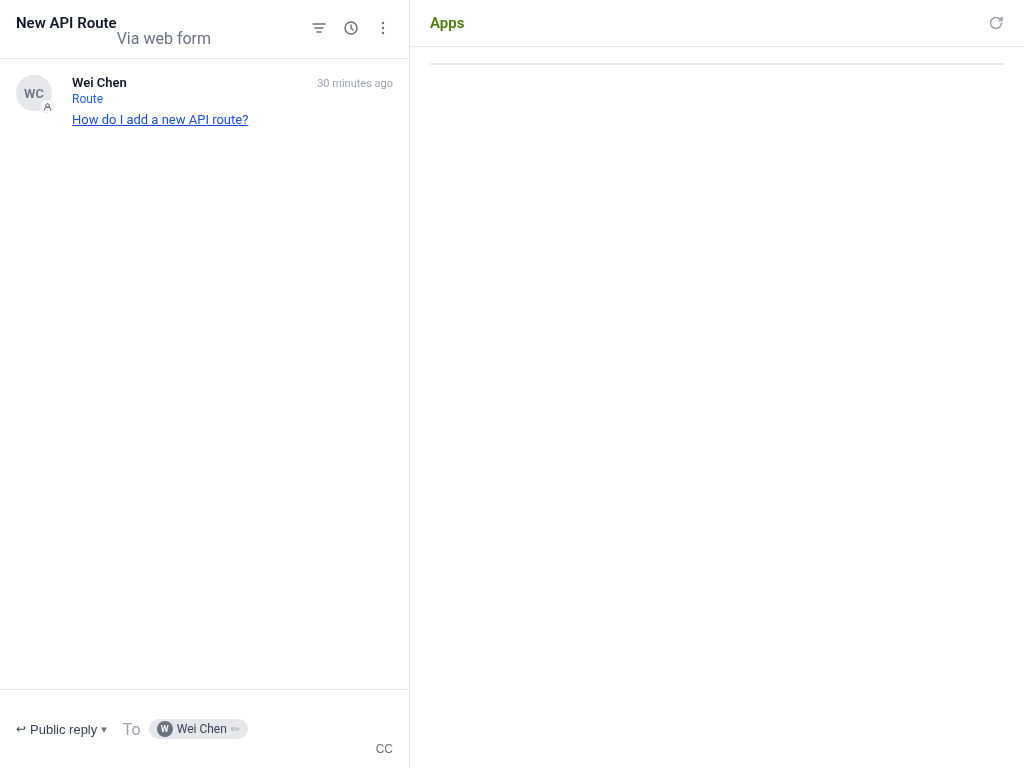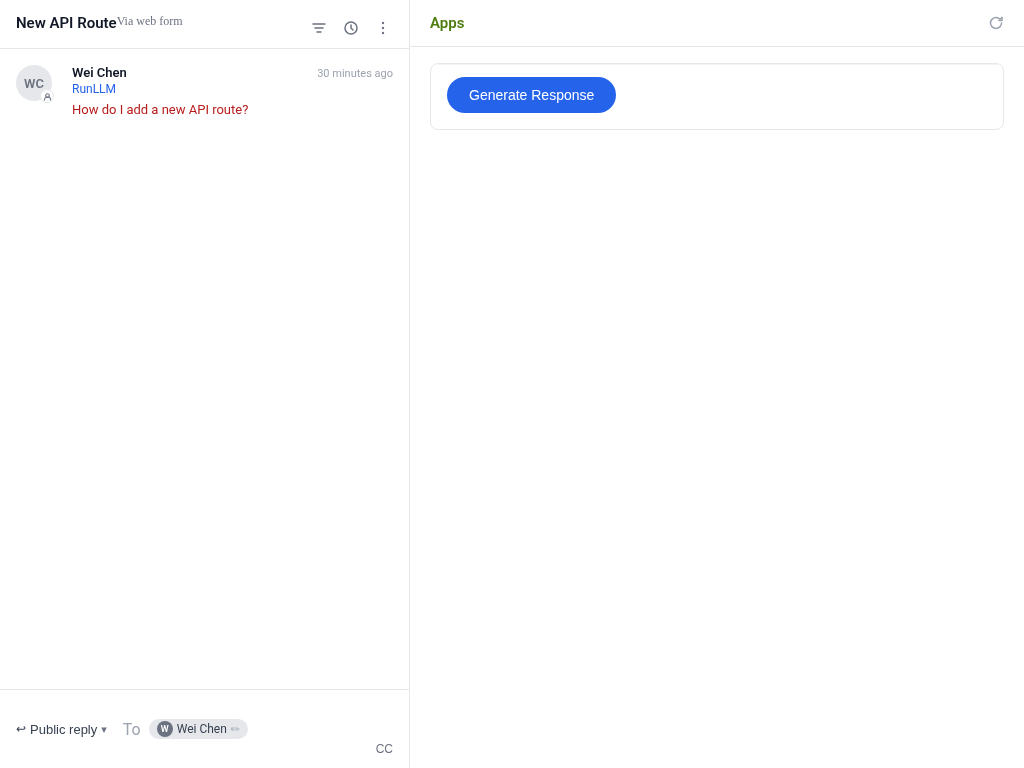--- a/index.html
+++ b/index.html
@@ -43,24 +43,23 @@
       flex-direction: row;
     }
 
     .left-header-title {
       font-size: 15px;
       font-weight: 600;
       color: #111827;
     }
 
     .left-header-subtitle {
-      font-size: 12px;
-      color: #6b7280;
-      margin-top: 0;
-      font-family: Liberation Serif, serif;
+      font-size: 16px;
+      color: #6b7280;
+      margin-top: 15px;
     }
 
     .left-header-actions {
       display: flex;
       align-items: center;
       gap: 12px;
       margin-top: 4px;
     }
 
     .icon-btn {
@@ -166,22 +165,23 @@
     }
 
     .show-more {
       color: #2563eb;
       cursor: pointer;
       font-size: 12px;
     }
 
     .message-body {
       font-size: 13px;
-      color: #b91c1c;
+      color: #1d4ed8;
       line-height: 1.5;
+      text-decoration: underline;
     }
 
     
     .reply-area {
       border-top: 1px solid #e5e7eb;
       padding: 12px 16px;
       background: #fff;
     }
 
     .reply-toolbar {
@@ -435,21 +435,21 @@
               <circle cx="5" cy="4" r="2" stroke="#6b7280" stroke-width="1.2"></circle>
               <path d="M1.5 9c0-1.933 1.567-3.5 3.5-3.5S8.5 7.067 8.5 9" stroke="#6b7280" stroke-width="1.2" stroke-linecap="round"></path>
             </svg>
           </div>
         </div>
         <div class="message-content">
           <div class="message-header">
             <span class="sender-name">Wei Chen</span>
             <span class="message-time">30 minutes ago</span>
           </div>
-          <a class="assign-link">RunLLM</a>
+          <a class="assign-link">Route</a>
           <div class="message-body">How do I add a new API route?</div>
         </div>
       </div>
     </div>
 
     <div class="reply-area">
       <div class="reply-toolbar">
         <button class="reply-type-btn">
           <span class="reply-type-arrow">↩</span>
           <span>Public reply</span>
@@ -471,19 +471,16 @@
       <span class="apps-title">Apps</span>
       <button class="refresh-btn" title="Refresh">
         <svg width="16" height="16" viewBox="0 0 16 16" fill="none" xmlns="http://www.w3.org/2000/svg">
           <path d="M13.5 8A5.5 5.5 0 1 1 8 2.5c1.6 0 3.05.68 4.07 1.77L14 2.5" stroke="#9ca3af" stroke-width="1.5" stroke-linecap="round" stroke-linejoin="round"></path>
           <path d="M14 2.5v3h-3" stroke="#9ca3af" stroke-width="1.5" stroke-linecap="round" stroke-linejoin="round"></path>
         </svg>
       </button>
     </div>
     <div class="right-content">
       <div class="app-card">
-        <div class="app-card-body">
-          <button class="generate-btn">Generate Response</button>
-        </div>
       </div>
     </div>
   </div>
 </div>
 
 </body></html>

